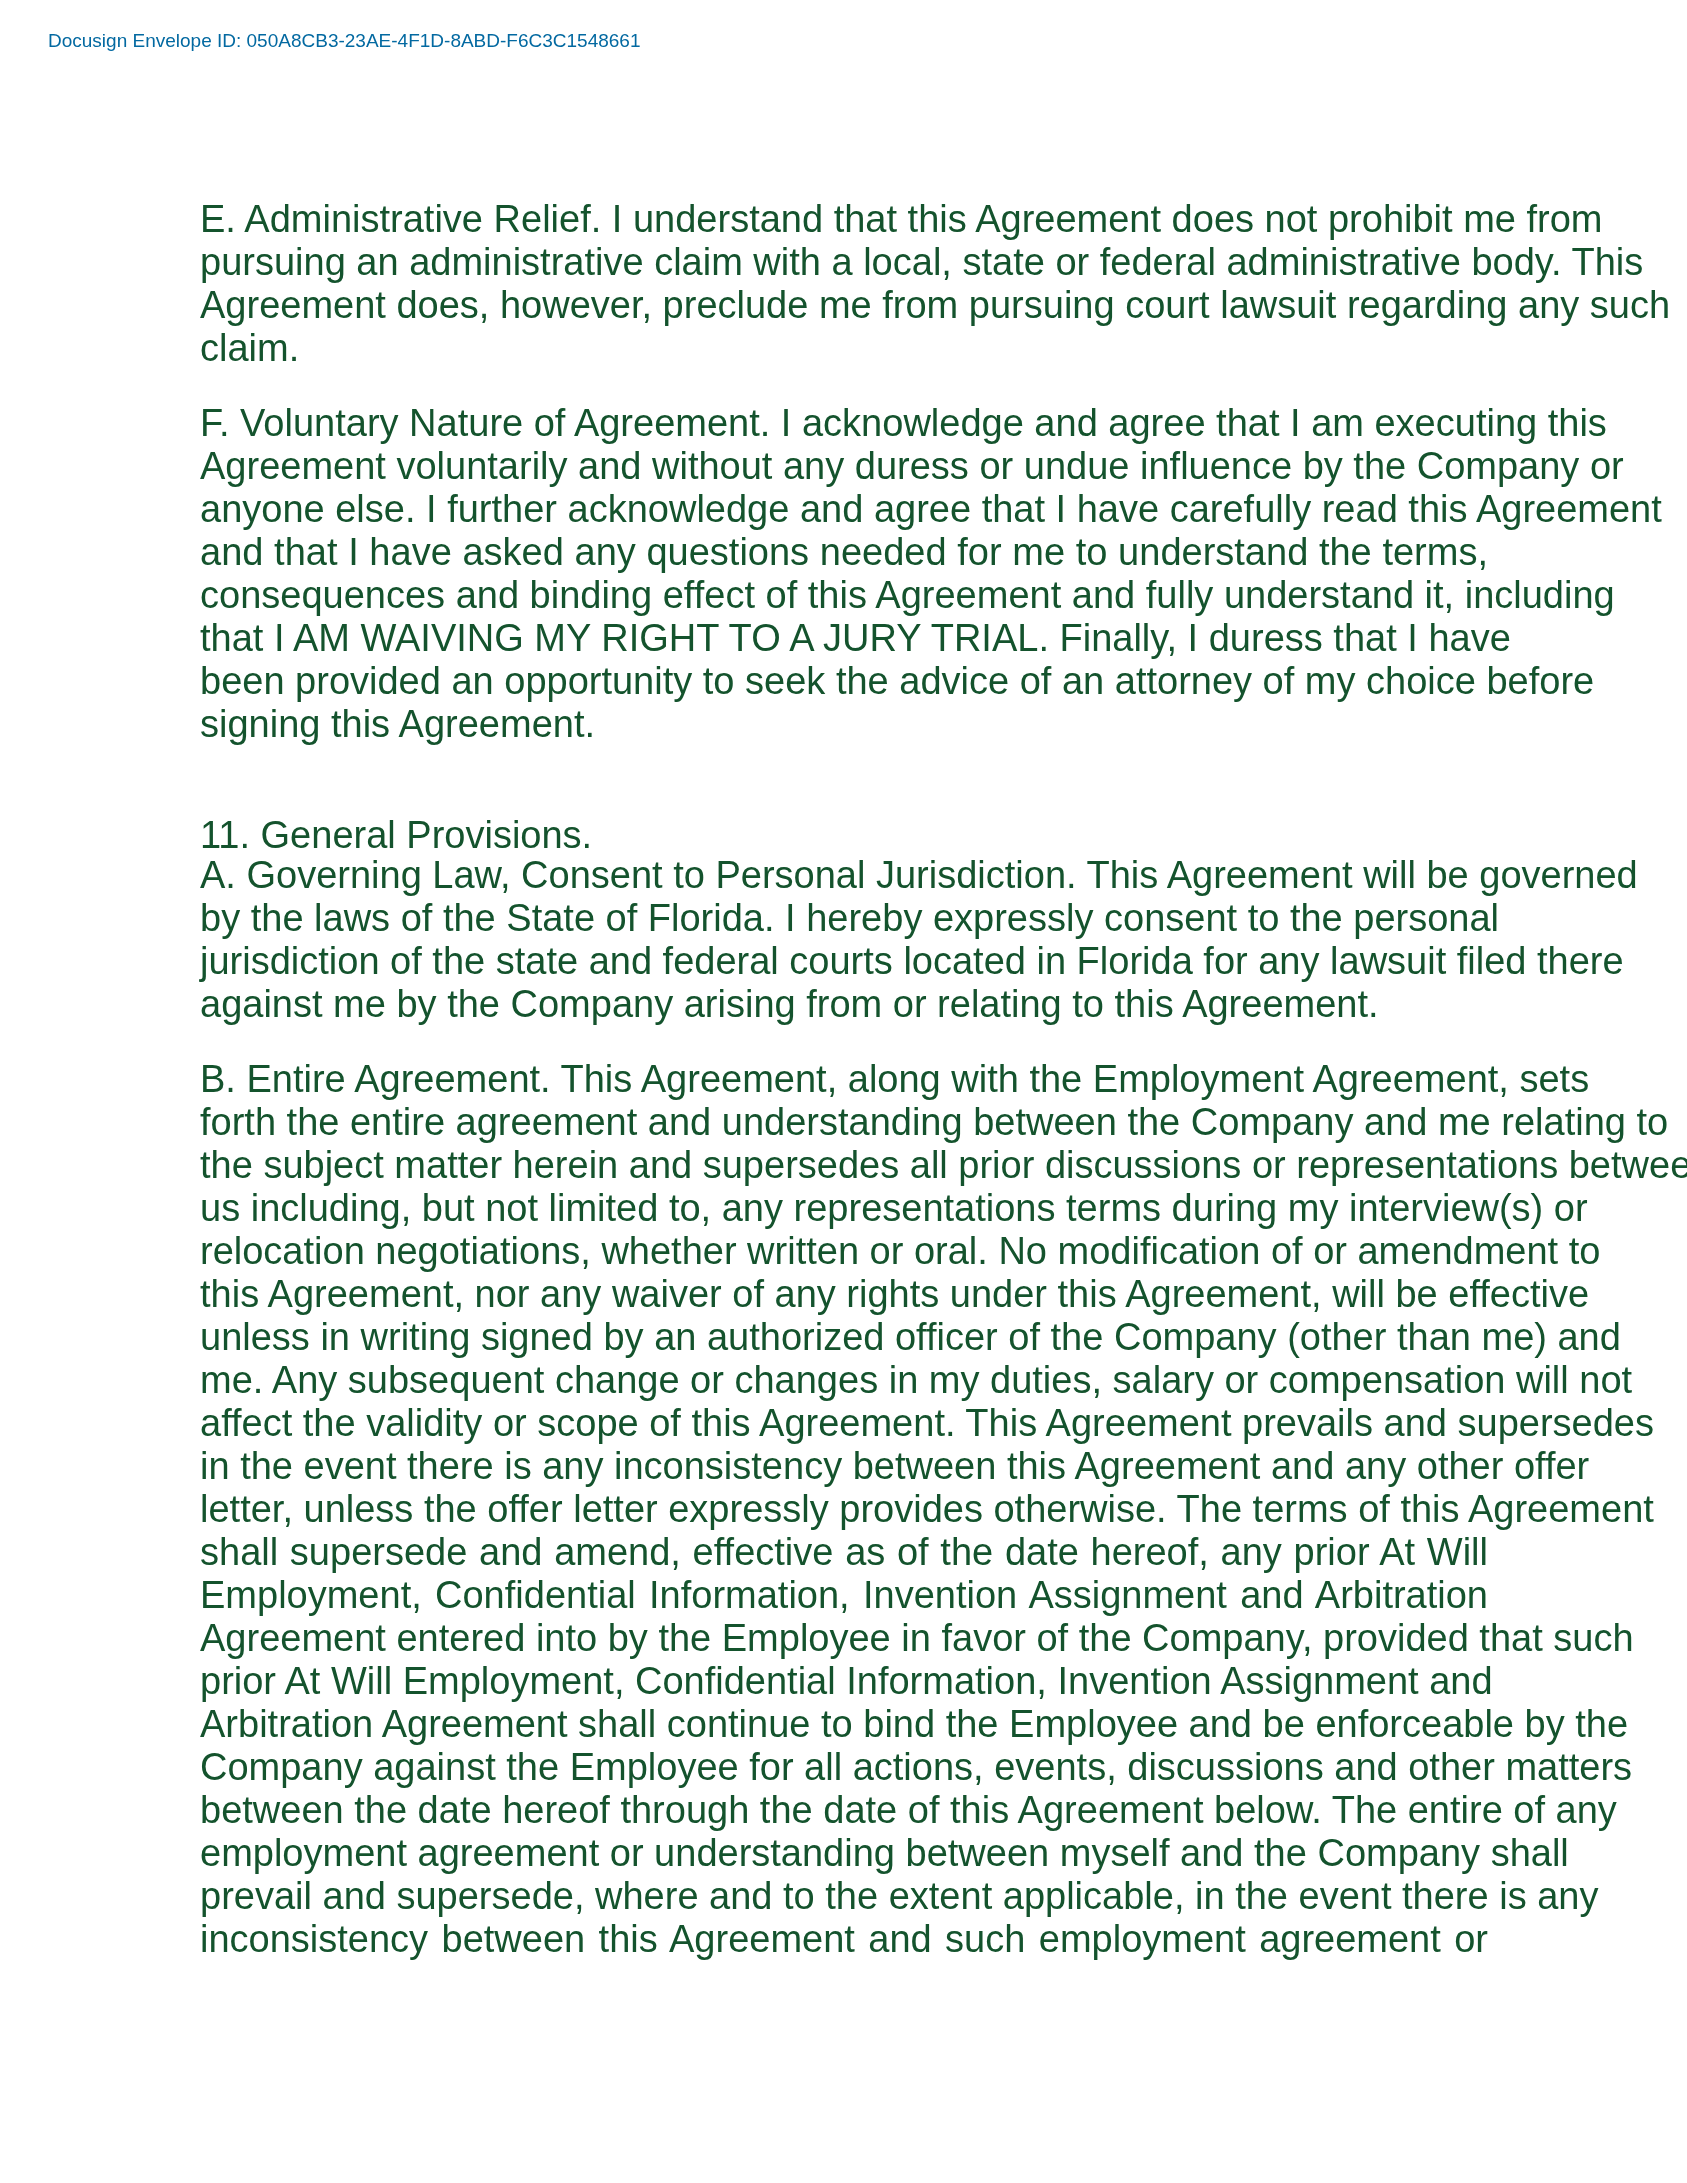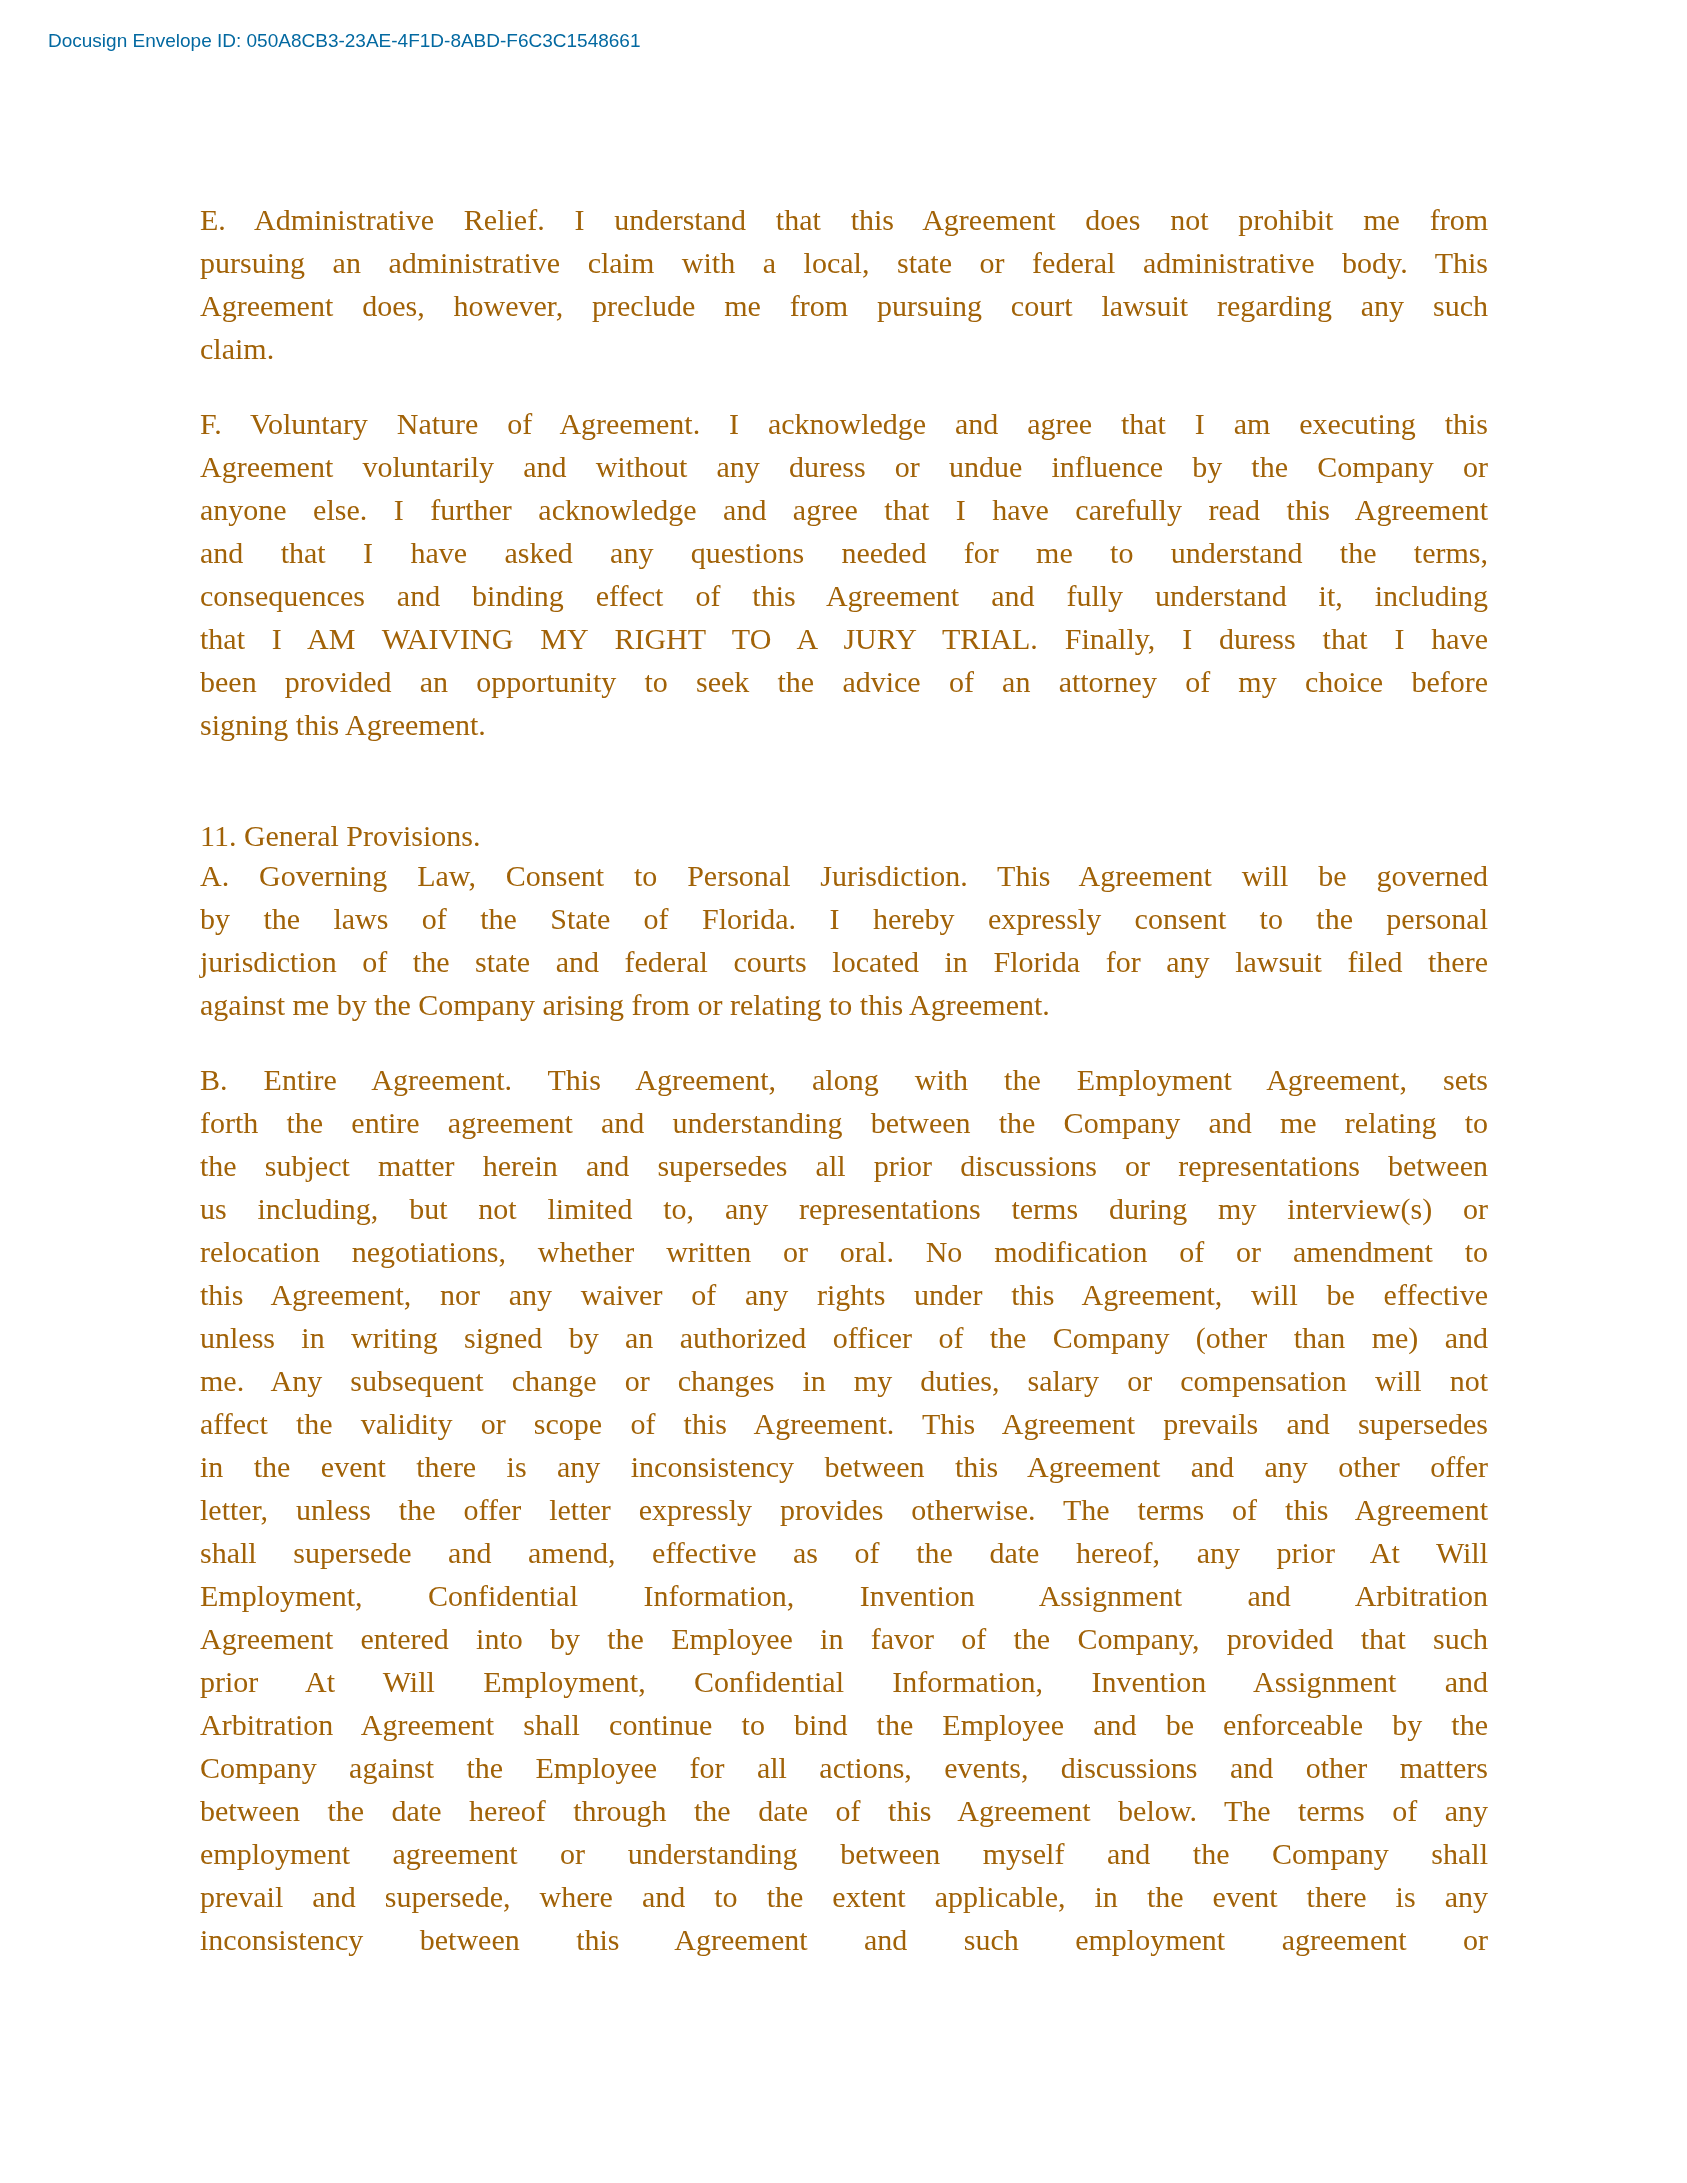--- a/index.html
+++ b/index.html
@@ -21,24 +21,24 @@
     font-family: "Liberation Sans", sans-serif;
     font-size: 19px;
     line-height: 22.5px;
     white-space: nowrap;
     color: #0369a1;
   }
   .para {
     position: absolute;
     left: 200px;
     width: 1288px;
-    font-family: Liberation Serif, serif;
-    font-size: 30px;
+    font-family: Liberation Sans, sans-serif;
+    font-size: 38px;
     line-height: 43px;
-    color: #a16207;
+    color: #14532d;
   }
   .line {
     display: block;
     white-space: nowrap;
     height: 43px;
     text-align: justify;
     text-align-last: justify;
   }
   .line.last {
     text-align: left;
@@ -90,18 +90,18 @@
   <span class="line">me. Any subsequent change or changes in my duties, salary or compensation will not</span>
   <span class="line">affect the validity or scope of this Agreement. This Agreement prevails and supersedes</span>
   <span class="line">in the event there is any inconsistency between this Agreement and any other offer</span>
   <span class="line">letter, unless the offer letter expressly provides otherwise. The terms of this Agreement</span>
   <span class="line">shall supersede and amend, effective as of the date hereof, any prior At Will</span>
   <span class="line">Employment, Confidential Information, Invention Assignment and Arbitration</span>
   <span class="line">Agreement entered into by the Employee in favor of the Company, provided that such</span>
   <span class="line">prior At Will Employment, Confidential Information, Invention Assignment and</span>
   <span class="line">Arbitration Agreement shall continue to bind the Employee and be enforceable by the</span>
   <span class="line">Company against the Employee for all actions, events, discussions and other matters</span>
-  <span class="line">between the date hereof through the date of this Agreement below. The terms of any</span>
+  <span class="line">between the date hereof through the date of this Agreement below. The entire of any</span>
   <span class="line">employment agreement or understanding between myself and the Company shall</span>
   <span class="line">prevail and supersede, where and to the extent applicable, in the event there is any</span>
   <span class="line">inconsistency between this Agreement and such employment agreement or</span>
 </div>
 
 
 </body></html>

